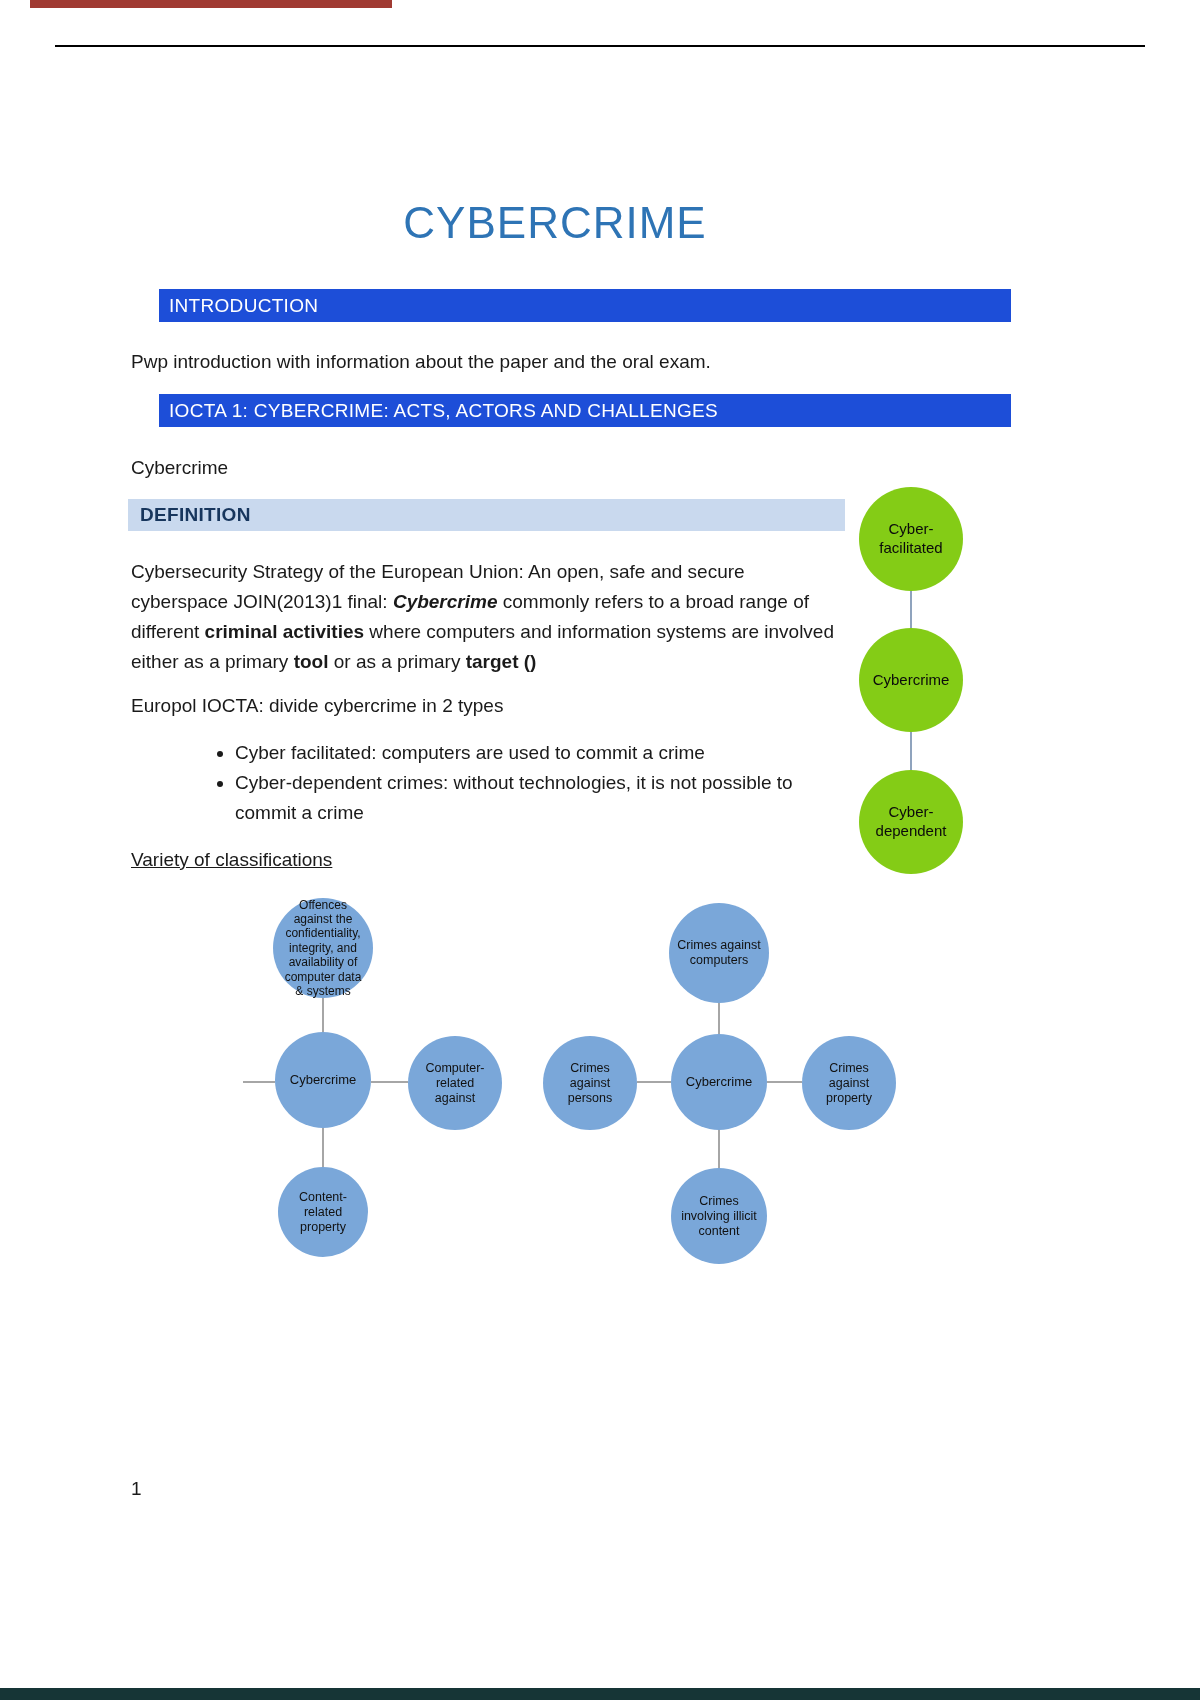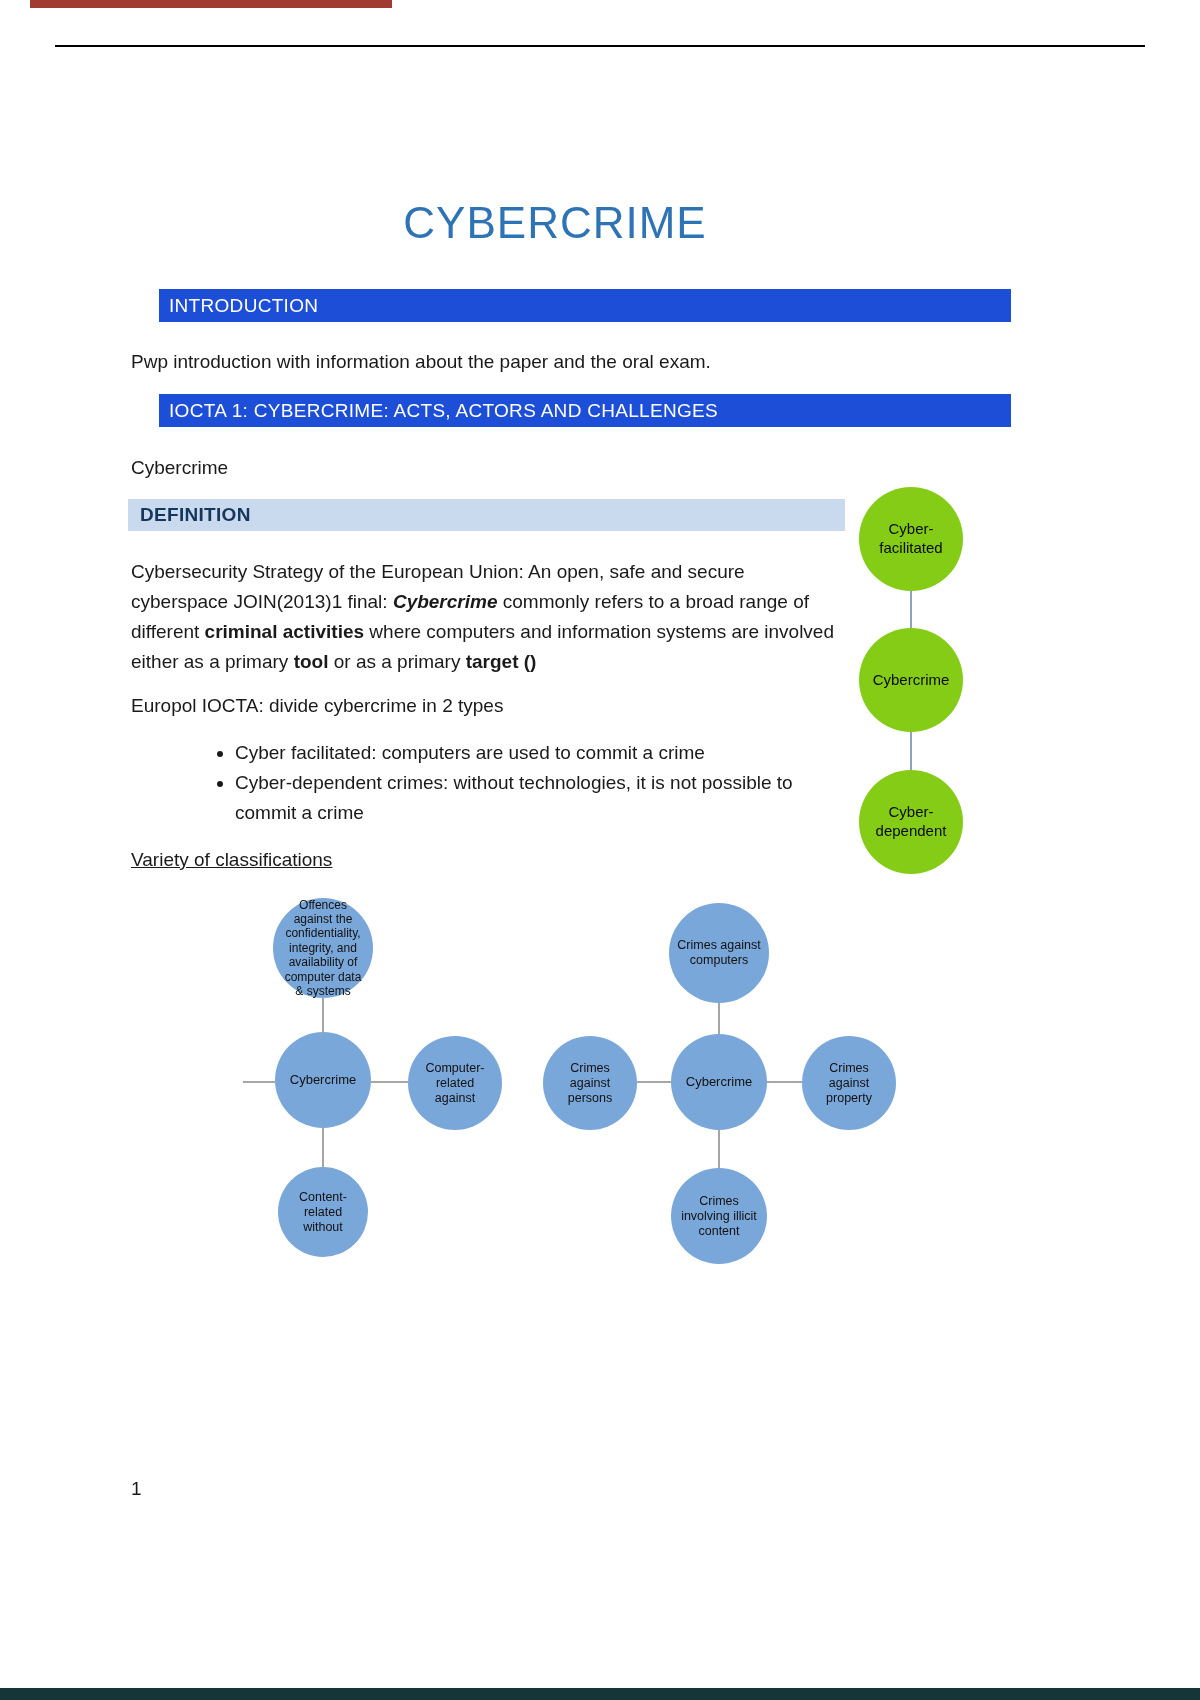--- a/index.html
+++ b/index.html
@@ -93,21 +93,21 @@
   <div class="chain-circle" style="left:859px;top:770px;">Cyber-dependent</div>
 
   <div class="rad-conn" style="left:322px;top:998px;width:2px;height:34px;"></div>
   <div class="rad-conn" style="left:322px;top:1128px;width:2px;height:39px;"></div>
   <div class="rad-conn" style="left:243px;top:1081px;width:32px;height:2px;"></div>
   <div class="rad-conn" style="left:371px;top:1081px;width:37px;height:2px;"></div>
 
   <div class="rad-circle rad-tiny" style="left:273px;top:898px;width:100px;height:100px;">Offences against the confidentiality, integrity, and availability of computer data &amp; systems</div>
   <div class="rad-circle rad-center" style="left:275px;top:1032px;width:96px;height:96px;">Cybercrime</div>
   <div class="rad-circle" style="left:408px;top:1036px;width:94px;height:94px;">Computer-related against</div>
-  <div class="rad-circle" style="left:278px;top:1167px;width:90px;height:90px;">Content-related without</div>
+  <div class="rad-circle" style="left:278px;top:1167px;width:90px;height:90px;">Content-related property</div>
 
   <div class="rad-conn" style="left:718px;top:1003px;width:2px;height:31px;"></div>
   <div class="rad-conn" style="left:718px;top:1130px;width:2px;height:38px;"></div>
   <div class="rad-conn" style="left:637px;top:1081px;width:34px;height:2px;"></div>
   <div class="rad-conn" style="left:767px;top:1081px;width:35px;height:2px;"></div>
 
   <div class="rad-circle" style="left:669px;top:903px;width:100px;height:100px;">Crimes against computers</div>
   <div class="rad-circle" style="left:543px;top:1036px;width:94px;height:94px;">Crimes against persons</div>
   <div class="rad-circle rad-center" style="left:671px;top:1034px;width:96px;height:96px;">Cybercrime</div>
   <div class="rad-circle" style="left:802px;top:1036px;width:94px;height:94px;">Crimes against property</div>

